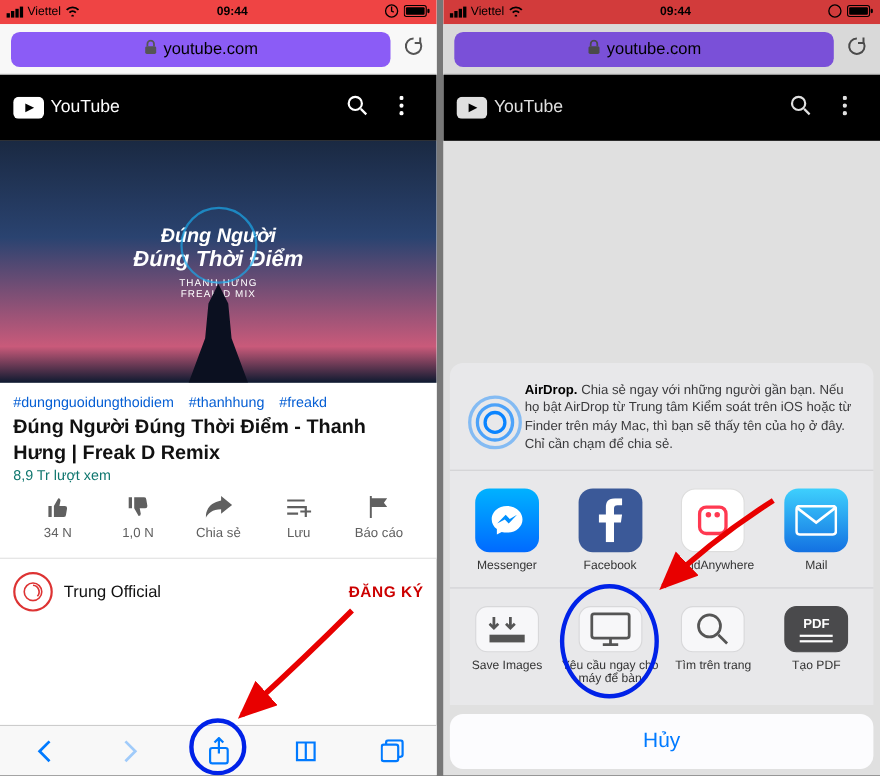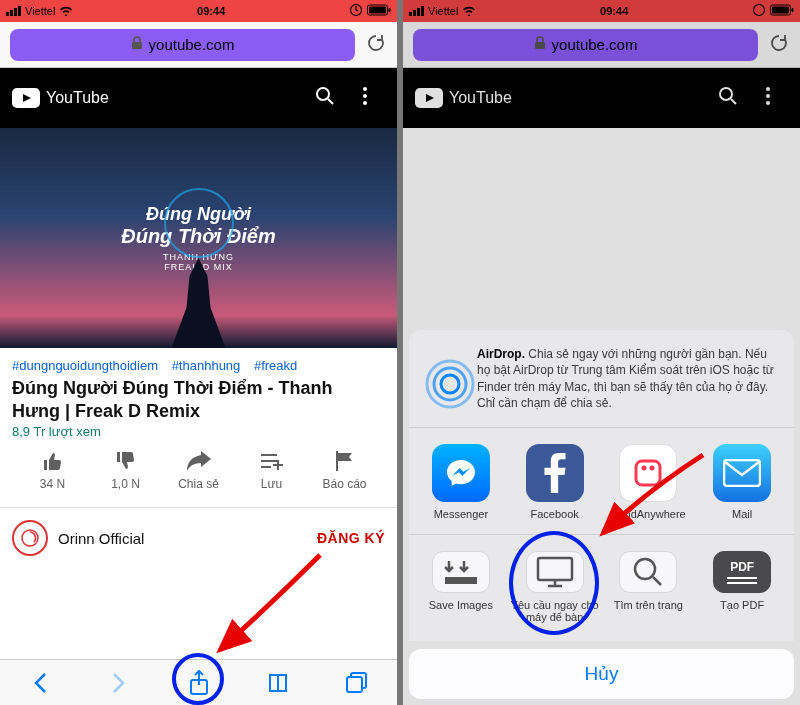--- a/index.html
+++ b/index.html
@@ -222,21 +222,21 @@
     </div>
   </div>
   <div class="divider"></div>
   <div class="channel">
     <div class="avatar">
       <svg width="18" height="18" viewBox="0 0 18 18">
           <circle cx="9" cy="9" r="8" fill="none" stroke="#d33" stroke-width="1.5"></circle>
           <path d="M9 3a6 6 0 014 10" fill="none" stroke="#d33" stroke-width="1.5"></path>
         </svg>
     </div>
-    <div class="channel-name">Orinn Official</div>
+    <div class="channel-name">Trung Official</div>
     <div class="subscribe">ĐĂNG KÝ</div>
   </div>
 
   <div class="safari-tb">
     <div class="tb-btn">
         <svg width="14" height="22" viewBox="0 0 14 22">
           <path d="M12 2L3 11l9 9" fill="none" stroke="#007aff" stroke-width="2.5"></path>
         </svg>
       </div>
     <div class="tb-btn" style="opacity:.35">

